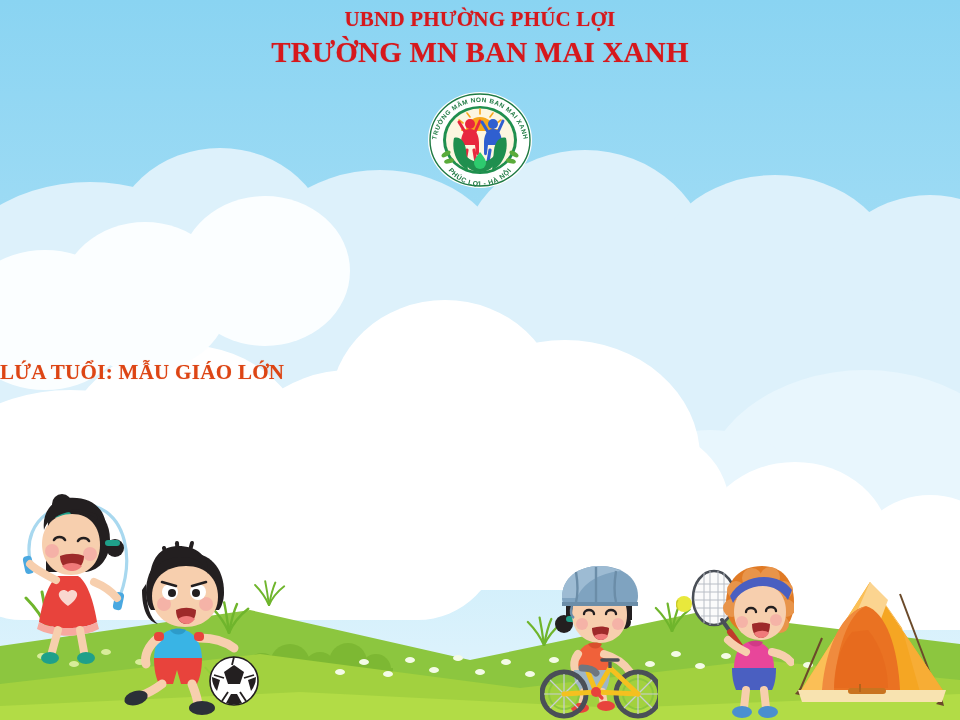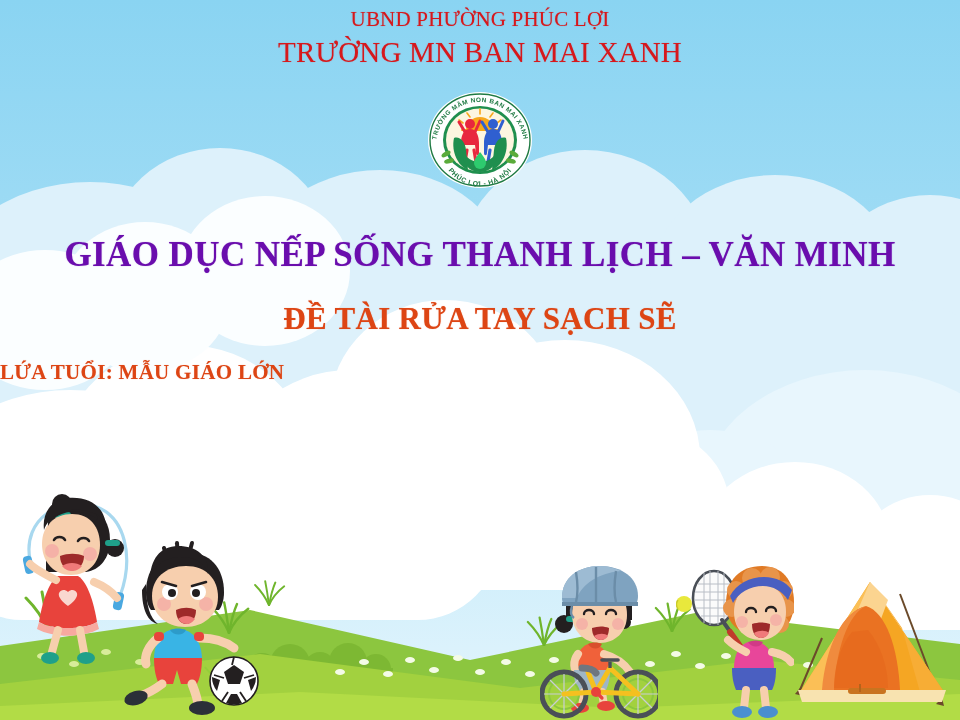--- a/index.html
+++ b/index.html
@@ -21,21 +21,21 @@
   .pale2{background:#e8f6fd;}
   .white{background:#ffffff;}
   .offwhite{background:#fbfeff;}
 
   
   .hill{position:absolute;left:0;width:960px;}
 
   
   .hdr{
     position:absolute;left:0;width:960px;text-align:center;
-    color:#d6181c;font-weight:normal;letter-spacing:.2px;
+    color:#d6181c;font-weight:bold;letter-spacing:.2px;
     text-shadow:0 0 1px rgba(214,24,28,.45);
   }
   #hdr-line1{top:7px;font-size:21px;}
   #hdr-line2{top:36px;font-size:29px;}
 
   #title-main{
     position:absolute;left:0;width:960px;top:235px;text-align:center;
     color:#6a0dad;font-weight:bold;font-size:35px;letter-spacing:.4px;
     text-shadow:0 0 1px rgba(106,13,173,.5);
   }
@@ -258,22 +258,20 @@
 
       <text font-family="'Liberation Sans', sans-serif" font-size="6.4" font-weight="bold" fill="#1f7a43" letter-spacing="0.55">
         <textPath href="#arcTop" startOffset="50%" text-anchor="middle" id="logo-ring-top">TRƯỜNG MẦM NON BAN MAI XANH</textPath>
       </text>
       <text font-family="'Liberation Sans', sans-serif" font-size="6.8" font-weight="bold" fill="#1f7a43" letter-spacing="0.6">
         <textPath href="#arcBot" startOffset="50%" text-anchor="middle" id="logo-ring-bot">PHÚC LỢI - HÀ NỘI</textPath>
       </text>
     </svg>
   </div>
 
-  <div id="title-main">GIÁO DỤC NẾP SỐNG THANH LỊCH – VĂN MINH</div>
-  <div id="title-sub">ĐỀ TÀI RỬA TAY SẠCH SẼ</div>
   <div id="title-age">LỨA TUỔI: MẪU GIÁO LỚN</div>
 
   <svg class="art" style="left:2px;top:488px;" width="150" height="185" viewBox="0 0 150 185">
     <path d="M28,72 C20,30 60,8 92,18 C124,28 132,70 118,108" fill="none" stroke="#a8d8ef" stroke-width="3.2" stroke-linecap="round"></path>
     <rect x="22" y="68" width="9" height="18" rx="4" fill="#4aa8e0" transform="rotate(-12 26 77)"></rect>
     <rect x="112" y="104" width="9" height="18" rx="4" fill="#4aa8e0" transform="rotate(12 116 113)"></rect>
 
     <path d="M44,52 c0,-22 16,-34 34,-34 c18,0 30,14 30,34 c0,18 -10,30 -24,32 l-40,0 Z" fill="#231f20"></path>
     <circle cx="60" cy="16" r="10" fill="#231f20"></circle>
     <rect x="52" y="24" width="17" height="6" rx="3" fill="#1fa08a"></rect>

